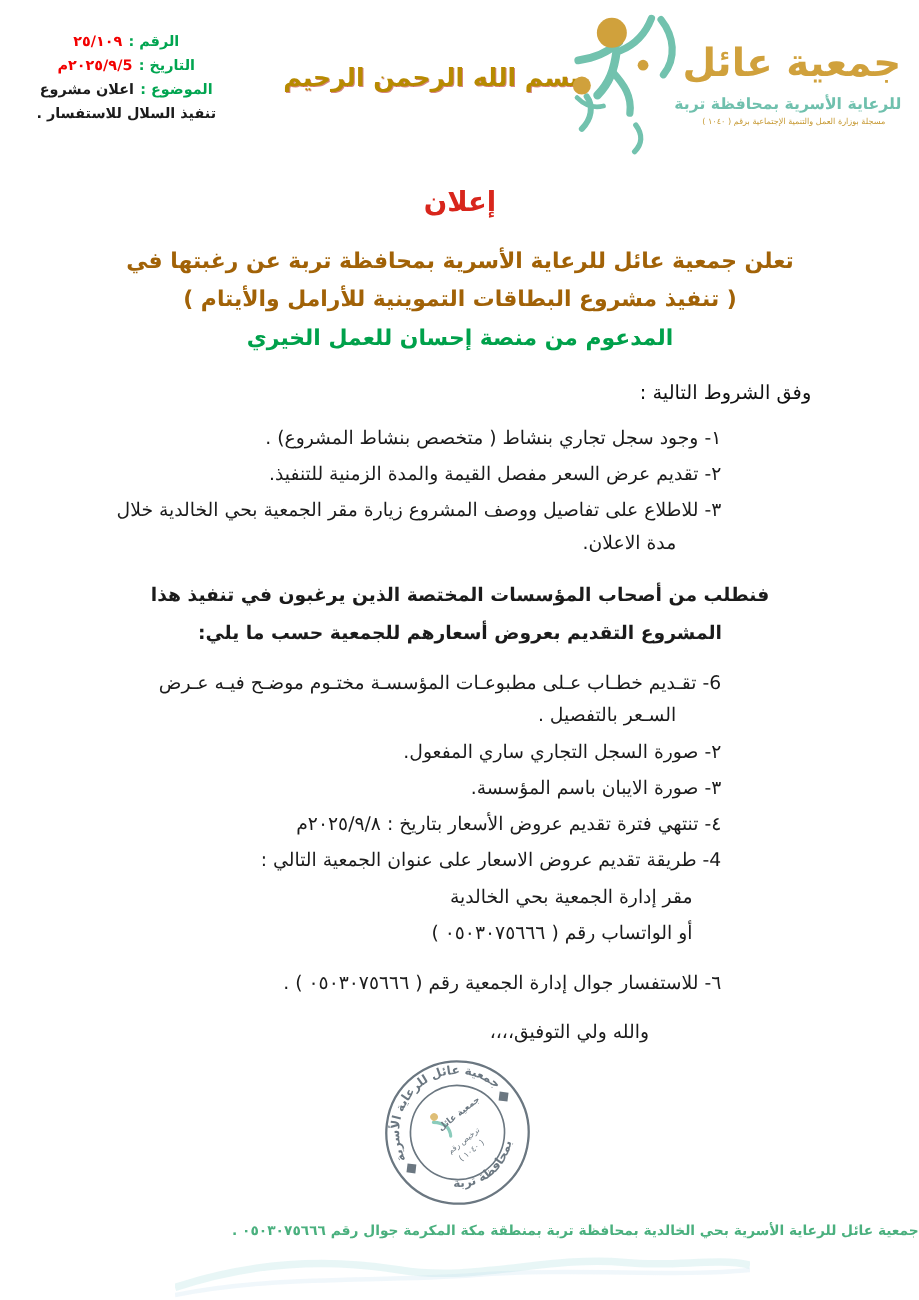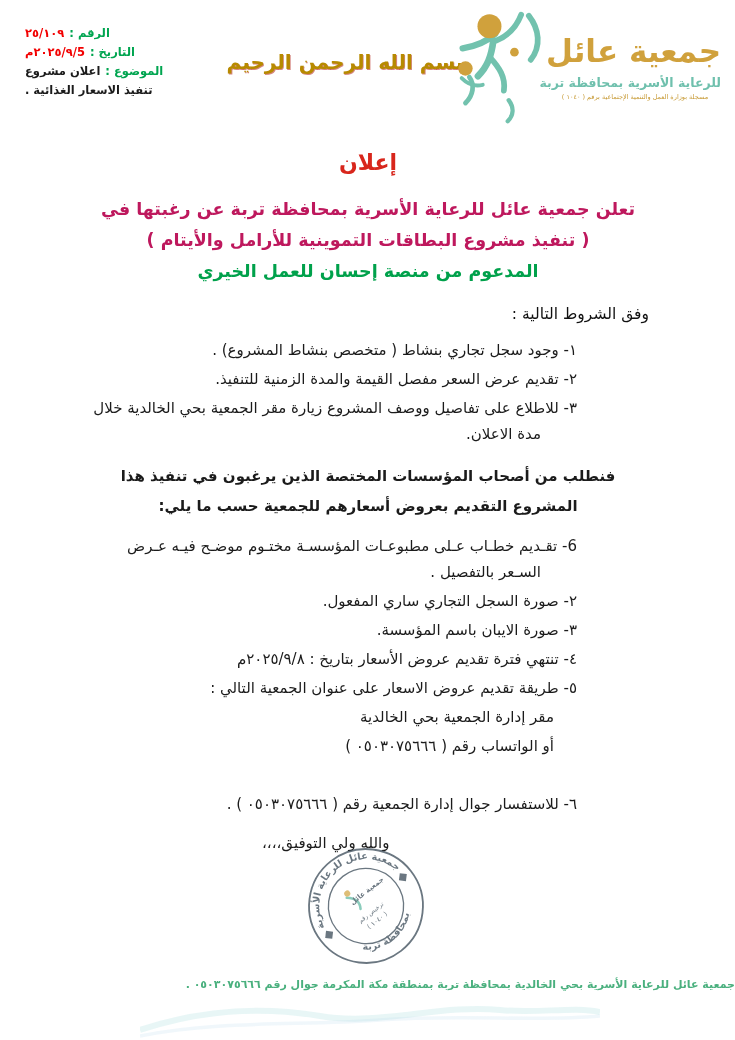--- a/index.html
+++ b/index.html
@@ -1,48 +1,48 @@
 <!DOCTYPE html>
 <html lang="ar" dir="rtl"><head>
 <meta charset="utf-8">
 <style>
   html,body{margin:0;padding:0;background:#fff;}
   .page{position:relative;width:735px;height:1040px;background:#ffffff;overflow:hidden;
         font-family:"DejaVu Sans",sans-serif;color:#1b1b1b;}
 
   
-  .meta{position:absolute;top:24px;left:25px;width:152px;direction:rtl;text-align:left;
+  .meta{position:absolute;top:24px;left:25px;width:152px;direction:rtl;text-align:center;
         font-size:11.5px;font-weight:bold;line-height:19px;}
   .meta .m-label{color:#00a550;margin-left:5px;}
   .meta .m-red{color:#f20000;}
   .meta .m-dark{color:#1b1b1b;}
 
   .basmala{position:absolute;top:50px;left:225px;width:240px;text-align:center;
            font-size:20px;font-weight:bold;color:#b78a00;white-space:nowrap;
            text-shadow:0.8px 0.6px 0 rgba(178,32,22,.55);}
 
   .logo{position:absolute;top:8px;right:14px;width:268px;display:flex;direction:ltr;align-items:flex-start;}
   .logo svg{flex:0 0 auto;}
   .logo-text{width:172px;text-align:center;padding-top:26px;direction:rtl;}
   .wordmark{font-size:31px;font-weight:bold;color:#d0a13c;line-height:1.15;white-space:nowrap;}
   .logo-sub{font-size:12.5px;font-weight:bold;color:#6fc0ad;margin-top:5px;white-space:nowrap;}
   .logo-reg{font-size:6.5px;color:#c79a35;margin-top:3px;white-space:nowrap;}
 
   
   .content{position:absolute;top:148px;left:87px;width:562px;direction:rtl;text-align:right;font-size:15px;}
   .doc-title{text-align:center;color:#d8261c;font-size:22px;font-weight:bold;line-height:30px;margin-bottom:16px;}
   .announce{text-align:center;font-weight:bold;font-size:17.5px;line-height:31px;margin-bottom:16px;}
-  .announce .blue{color:#be185d;white-space:nowrap;}
+  .announce .blue{color:#a16207;white-space:nowrap;}
   .announce .green{color:#00a14b;white-space:nowrap;}
   .cond-head{font-weight:normal;font-size:15.5px;line-height:22px;margin-bottom:12px;color:#111;}
   .item{margin-right:72px;padding-right:36px;text-indent:-36px;line-height:26px;margin-bottom:3px;}
-  .item.gap{margin-top:32px;}
+  .item.gap{margin-top:14px;}
   .subitem{margin-right:95px;line-height:26px;margin-bottom:3px;}
   .request{text-align:center;font-weight:bold;font-size:15px;line-height:30px;margin:14px 0 12px;}
-  .closing{margin-top:17px;text-align:left;padding-left:175px;font-size:15px;}
+  .closing{margin-top:17px;text-align:center;padding-left:175px;font-size:15px;}
   .email-link{color:#0563c1;text-decoration:underline;cursor:pointer;}
 
   
   .stamp{position:absolute;top:845px;left:305px;width:122px;height:122px;
          transform:rotate(-38deg);opacity:.82;}
   .footer{position:absolute;top:978px;left:0;width:100%;text-align:right;direction:rtl;
           color:#4ab07e;font-size:11px;font-weight:bold;}
   .wave{position:absolute;top:998px;left:140px;}
 </style>
 </head>
@@ -53,21 +53,21 @@
   <div class="meta">
     <div class="meta-row">
       <span class="m-label">الرقم :</span><span class="m-red">٢٥/١٠٩</span>
     </div>
     <div class="meta-row">
       <span class="m-label">التاريخ :</span><span class="m-red">٢٠٢٥/٩/5م</span>
     </div>
     <div class="meta-row">
       <span class="m-label">الموضوع :</span><span class="m-dark">اعلان مشروع</span>
     </div>
-    <div class="meta-row m-dark">تنفيذ الاسعار الغذائية .</div>
+    <div class="meta-row m-dark">تنفيذ السلال للاستفسار .</div>
   </div>
 
   <div class="basmala">بسم الله الرحمن الرحيم</div>
 
   <div class="logo">
     <svg width="96" height="120" viewBox="0 0 100 125">
       <g fill="none" stroke="#72c2ae" stroke-linecap="round">
         <path d="M10,42 C24,40 34,36 44,27" stroke-width="6.5"></path>
         <path d="M45,34 C57,29 66,20 71,7" stroke-width="6"></path>
         <path d="M42,34 C40,50 36,61 26,71" stroke-width="7"></path>
@@ -101,21 +101,21 @@
     <div class="item">١- وجود سجل تجاري بنشاط ( متخصص بنشاط المشروع) .</div>
     <div class="item">٢- تقديم عرض السعر مفصل القيمة والمدة الزمنية للتنفيذ.</div>
     <div class="item">٣- للاطلاع على تفاصيل ووصف المشروع زيارة مقر الجمعية بحي الخالدية خلال مدة الاعلان.</div>
 
     <div class="request">فنطلب من أصحاب المؤسسات المختصة الذين يرغبون في تنفيذ هذا المشروع التقديم بعروض أسعارهم للجمعية حسب ما يلي:</div>
 
     <div class="item">6- تقـديم خطـاب عـلى مطبوعـات المؤسسـة مختـوم موضـح فيـه عـرض السـعر بالتفصيل .</div>
     <div class="item">٢- صورة السجل التجاري ساري المفعول.</div>
     <div class="item">٣- صورة الايبان باسم المؤسسة.</div>
     <div class="item">٤- تنتهي فترة تقديم عروض الأسعار بتاريخ : ٢٠٢٥/٩/٨م</div>
-    <div class="item">٥- طريقة تقديم عروض الاسعار على عنوان الجمعية التالي :</div>
+    <div class="item">4- طريقة تقديم عروض الاسعار على عنوان الجمعية التالي :</div>
     <div class="subitem">مقر إدارة الجمعية بحي الخالدية</div>
     <div class="subitem">أو الواتساب رقم ( ٠٥٠٣٠٧٥٦٦٦ )</div>
     <div class="item gap">٦- للاستفسار جوال إدارة الجمعية رقم ( ٠٥٠٣٠٧٥٦٦٦ ) .</div>
 
     <div class="closing">والله ولي التوفيق،،،،</div>
   </div>
 
   <div class="stamp">
     <svg width="122" height="122" viewBox="0 0 120 120">
       <circle cx="60" cy="60" r="56" fill="none" stroke="#4b5a66" stroke-width="1.8"></circle>

